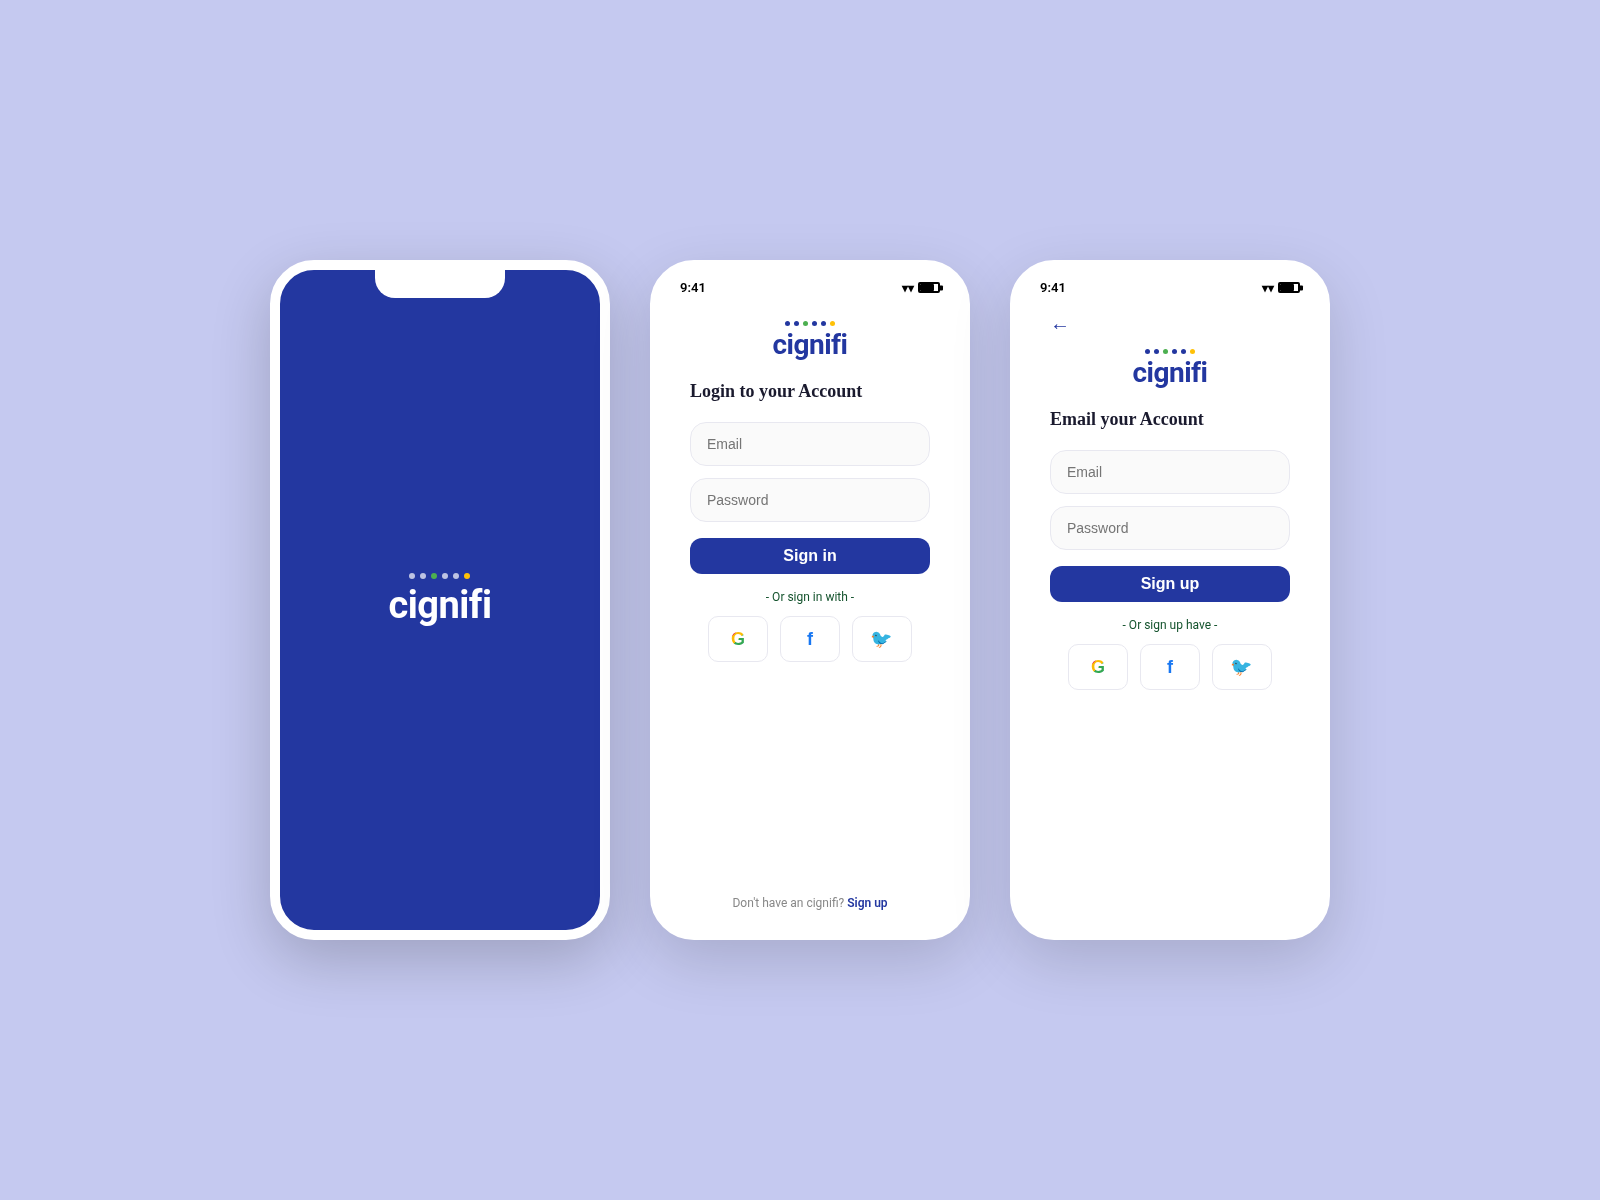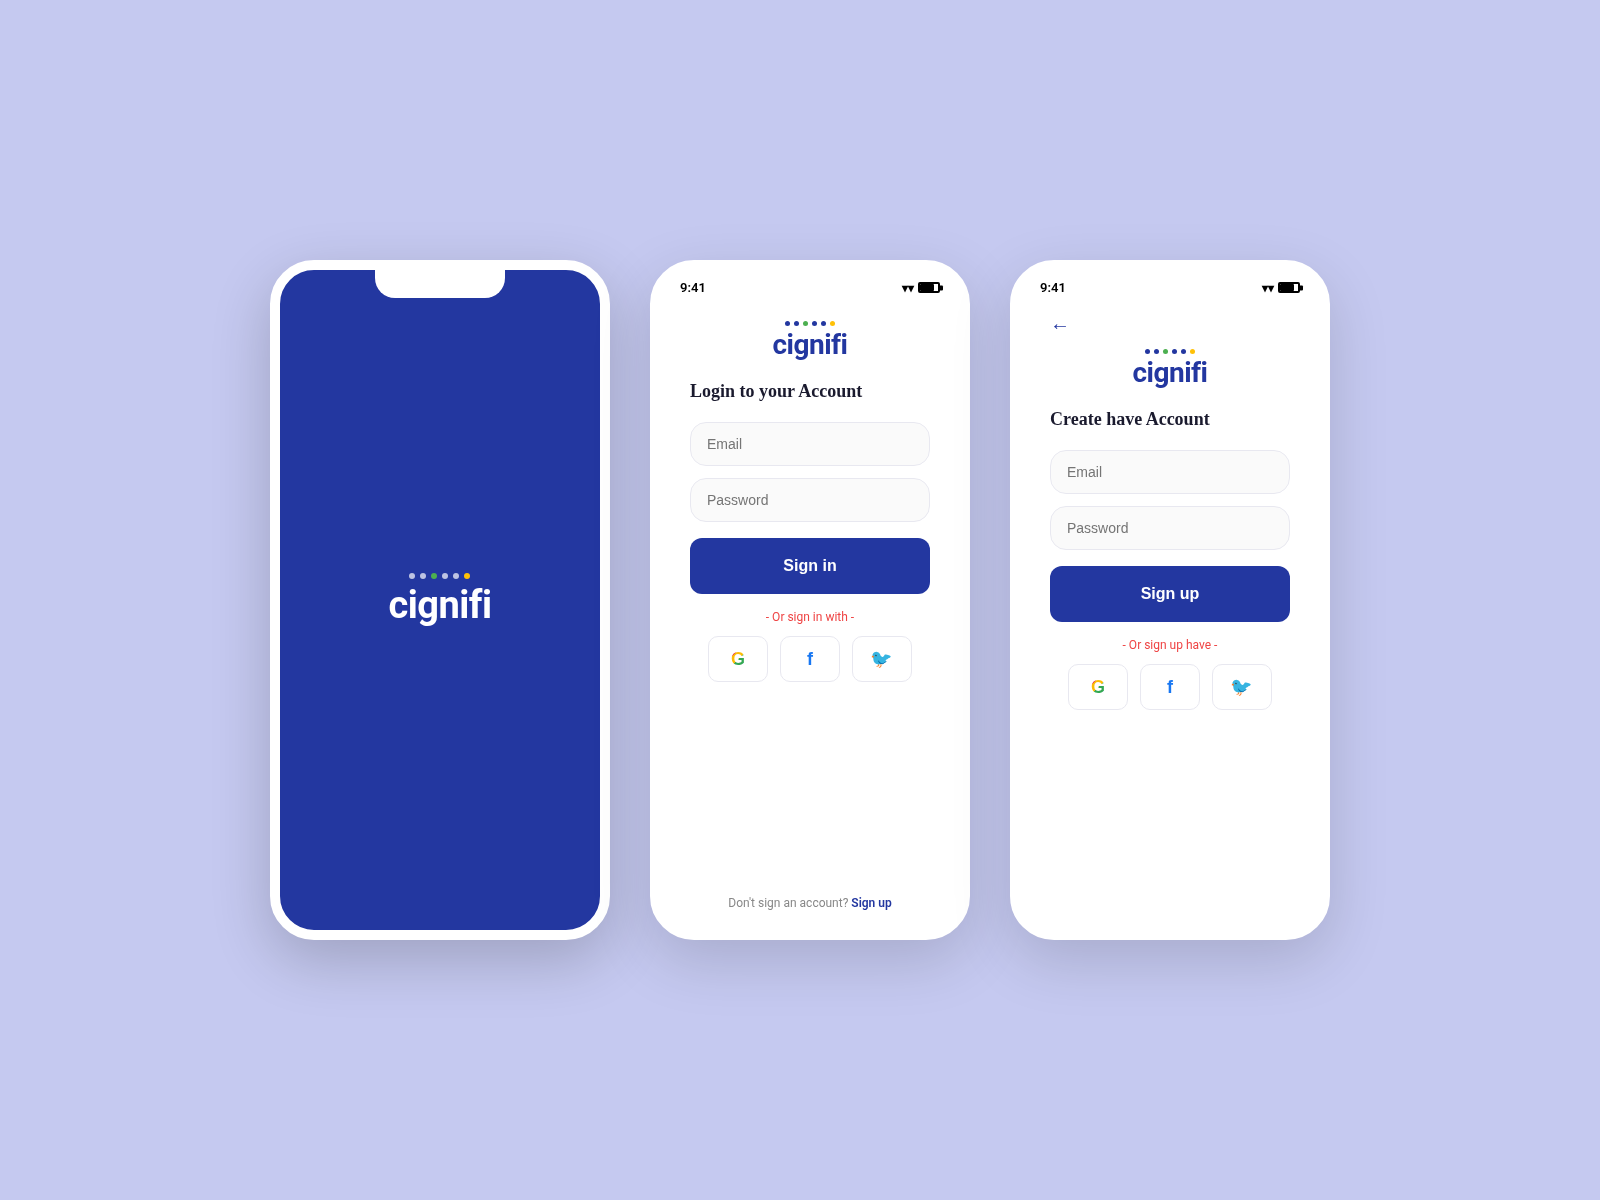--- a/index.html
+++ b/index.html
@@ -151,34 +151,34 @@
       border: 1.5px solid #e8e8f0;
       border-radius: 16px;
       font-size: 14px;
       color: #737373;
       background: #fafafa;
       margin-bottom: 12px;
       outline: none;
     }
     .btn-primary {
       width: 100%;
-      padding: 19px;
+      padding: 9px;
       background: #2337a0;
       color: white;
       border: none;
       border-radius: 12px;
       font-size: 16px;
       font-weight: 600;
       cursor: pointer;
       margin-bottom: 16px;
       margin-top: 4px;
     }
     .divider-text {
       font-size: 12px;
-      color: #ef4444;
+      color: #14532d;
       margin-bottom: 12px;
     }
     .social-buttons {
       display: flex;
       gap: 12px;
       margin-bottom: 16px;
     }
     .social-btn {
       width: 60px;
       height: 46px;
@@ -299,21 +299,21 @@
         <span class="g-letter g-google">G</span>
       </button>
       <button class="social-btn">
         <span class="f-facebook">f</span>
       </button>
       <button class="social-btn">
         <span class="t-twitter">🐦</span>
       </button>
     </div>
     <div class="footer-text">
-      <span>Don't sign an account?</span>
+      <span>Don't have an cignifi?</span>
       <a href="#">Sign up</a>
     </div>
   </div>
 </div>
 
 <div class="phone-content">
   <div class="status-bar">
     <span>9:41</span>
     <div class="status-icons">
       <span class="wifi-icon">▾▾</span>
@@ -328,21 +328,21 @@
       <div class="logo-dots">
         <div class="logo-dot"></div>
         <div class="logo-dot"></div>
         <div class="logo-dot green"></div>
         <div class="logo-dot"></div>
         <div class="logo-dot"></div>
         <div class="logo-dot yellow"></div>
       </div>
       <div class="logo-text">cignifi</div>
     </div>
-    <div class="form-title">Create have Account</div>
+    <div class="form-title">Email your Account</div>
     <input type="email" class="input-field" placeholder="Email" style="">
     <input type="password" class="input-field" placeholder="Password" style="">
     <button class="btn-primary">Sign up</button>
     <div class="divider-text">- Or sign up have -</div>
     <div class="social-buttons">
       <button class="social-btn">
         <span class="g-letter g-google">G</span>
       </button>
       <button class="social-btn">
         <span class="f-facebook">f</span>

